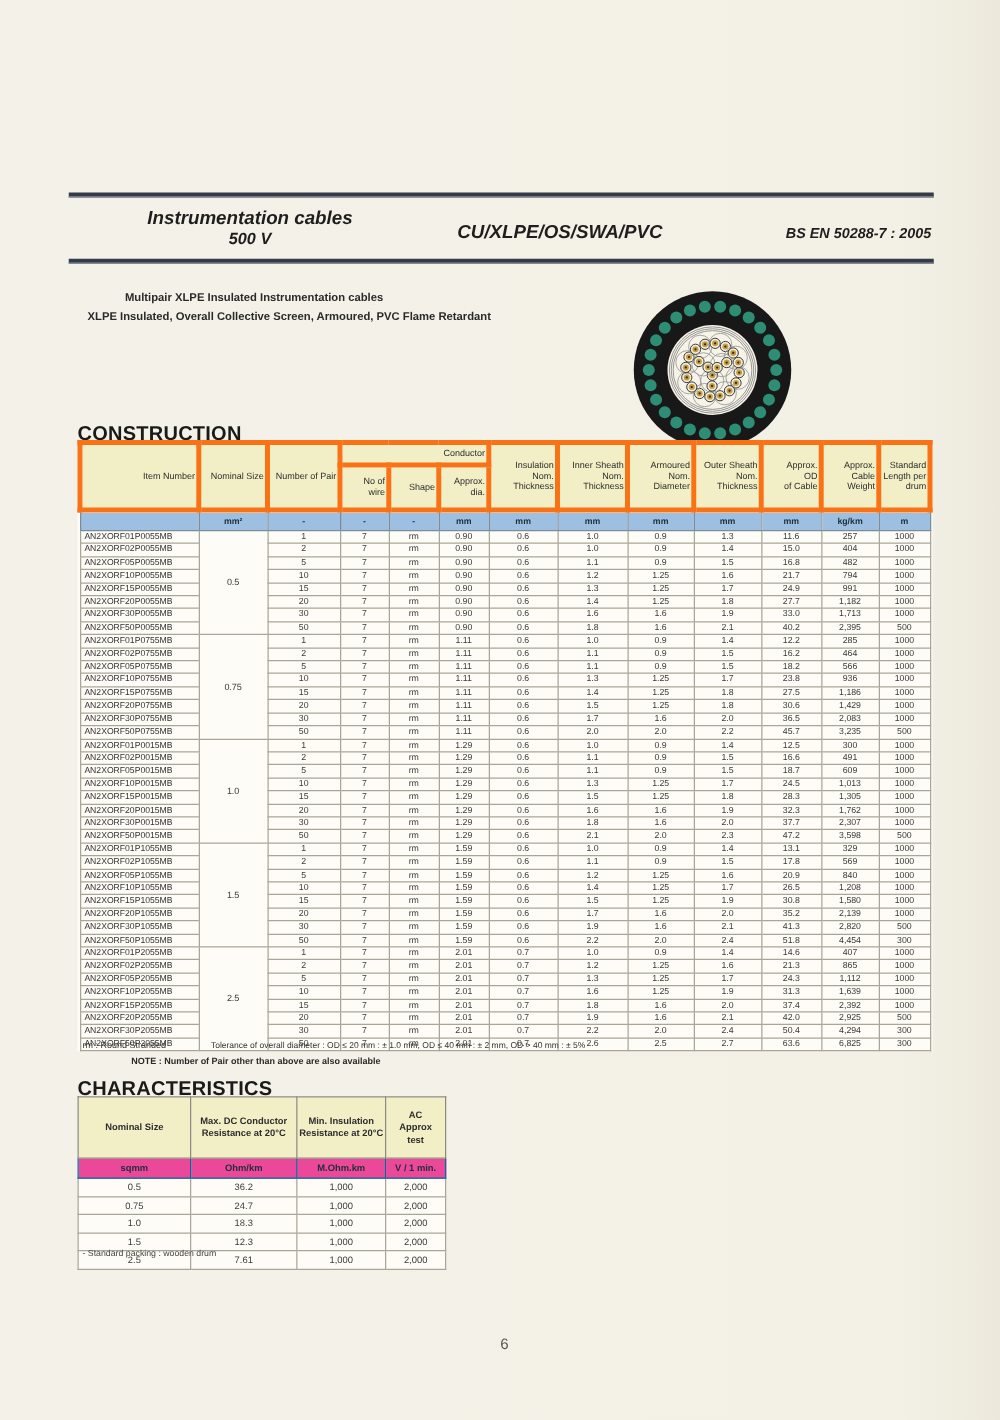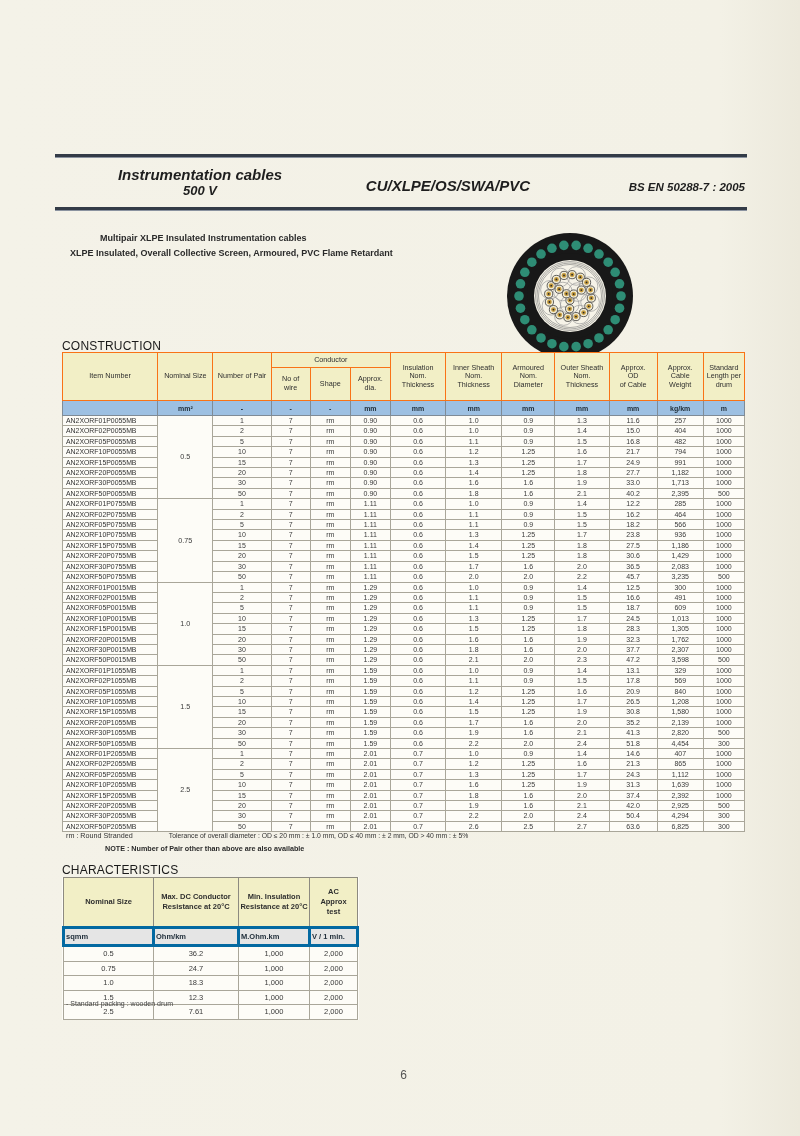--- a/index.html
+++ b/index.html
@@ -20,48 +20,48 @@
   .title-block .title{font-size:15px;line-height:17px;}
   .title-block .voltage{font-size:13px;line-height:16px;}
   .cable-code{position:absolute;left:290px;top:177px;width:240px;text-align:right;
     font-style:italic;font-weight:bold;font-size:15px;color:#1e1e1e;}
   .standard{position:absolute;left:600px;top:181px;width:145px;text-align:right;
     font-style:italic;font-weight:bold;font-size:11.5px;color:#1e1e1e;}
   .desc{position:absolute;left:70px;font-weight:bold;font-size:9px;color:#2a2a2a;}
   .desc1{top:233px;margin-left:30px;}
   .desc2{top:248px;}
   .cable-img{position:absolute;left:505px;top:231px;width:130px;height:130px;}
-  .section-title{position:absolute;left:62px;font-weight:normal;font-size:12px;color:#1a1a1a;letter-spacing:.2px;}
+  .section-title{position:absolute;left:62px;font-weight:bold;font-size:16px;color:#1a1a1a;letter-spacing:.2px;}
   .construction-title{top:339px;}
   .char-title{top:863px;}
 
   table{border-collapse:collapse;table-layout:fixed;background:#fdfcf7;}
   .ctable{position:absolute;left:62px;top:352px;width:683px;font-size:7px;border:1px solid #555;}
   .ctable th,.ctable td{border:1px solid #a9a699;overflow:hidden;white-space:nowrap;}
   .ctable thead th{background:#f2efc6;font-weight:normal;color:#2e2e2e;
-     font-size:7.2px;line-height:8.6px;text-align:center;border:1px solid #f97316;}
+     font-size:7.2px;line-height:8.6px;text-align:right;border:4px solid #f97316;}
   .ctable tr.h1 th{height:12px;}
   .ctable tr.h2 th{height:30px;vertical-align:middle;}
   .ctable tr.units td{background:#9dc0e2;height:12px;text-align:center;font-weight:bold;
      font-size:7px;color:#22303c;border:1px solid #7f8b96;}
   .ctable tbody{border-top:1.5px solid #555;}
   .ctable tbody td{height:9.4px;line-height:9.4px;padding:0;text-align:center;color:#3a3a3a;}
   .ctable td.item{text-align:left;padding-left:3px;font-size:6.9px;color:#333;}
   .ctable td.size{font-size:7.2px;}
 
   .notes{position:absolute;left:66px;top:831px;font-size:7.2px;color:#333;width:660px;}
   .notes .note-rm{font-weight:normal;margin-right:34px;}
   .notes .note-tol{font-size:6.8px;}
   .note-pair{position:absolute;left:66px;top:844px;font-size:7.2px;font-weight:bold;color:#2a2a2a;padding-left:39px;}
 
   .chtable{position:absolute;left:62px;top:877px;width:294px;font-size:7.5px;border:1.5px solid #555;}
   .chtable th{background:#f2efc6;font-weight:bold;color:#2e2e2e;font-size:7.5px;line-height:10px;
      height:46px;text-align:center;vertical-align:middle;border:1px solid #8d8a80;}
-  .chtable tr.units td{background:#e5e5e5;height:13px;text-align:left;font-weight:bold;
-     color:#22303c;border:3px solid #0369a1;}
+  .chtable tr.units td{background:#ec4899;height:13px;text-align:center;font-weight:bold;
+     color:#22303c;border:1px solid #0369a1;}
   .chtable tbody td{height:11.5px;line-height:11.5px;text-align:center;border:1px solid #a9a699;color:#3a3a3a;}
   .char-foot{position:absolute;left:66px;top:1000px;font-size:7px;color:#444;}
   .page-number{position:absolute;left:62px;top:1068px;width:683px;text-align:center;
      font-size:12px;color:#555;}
 </style>
 </head>
 <body>
 
 <div class="page">
 

